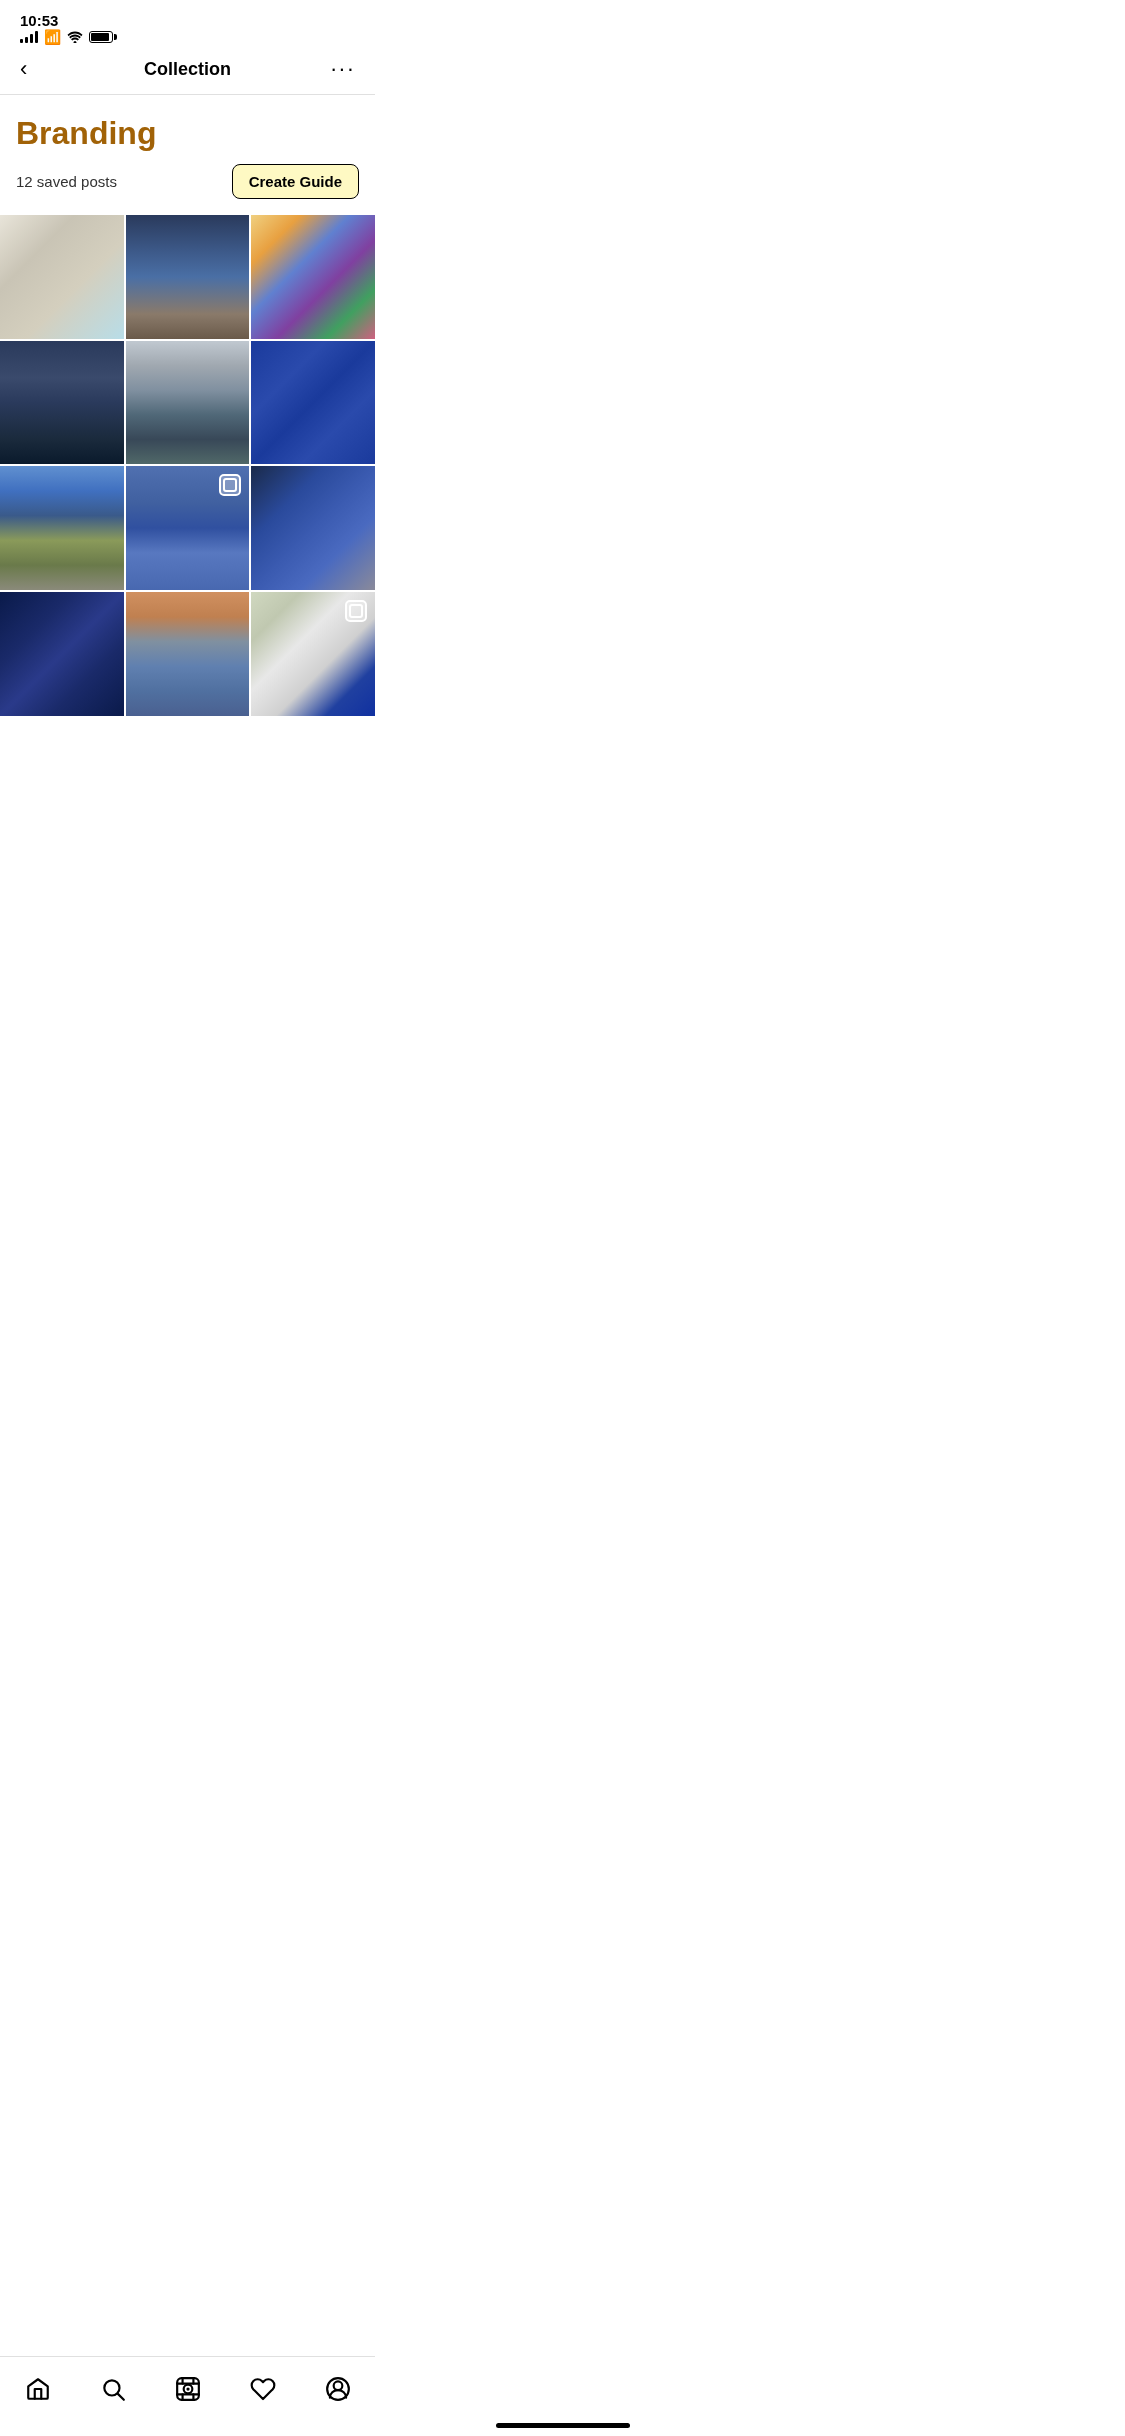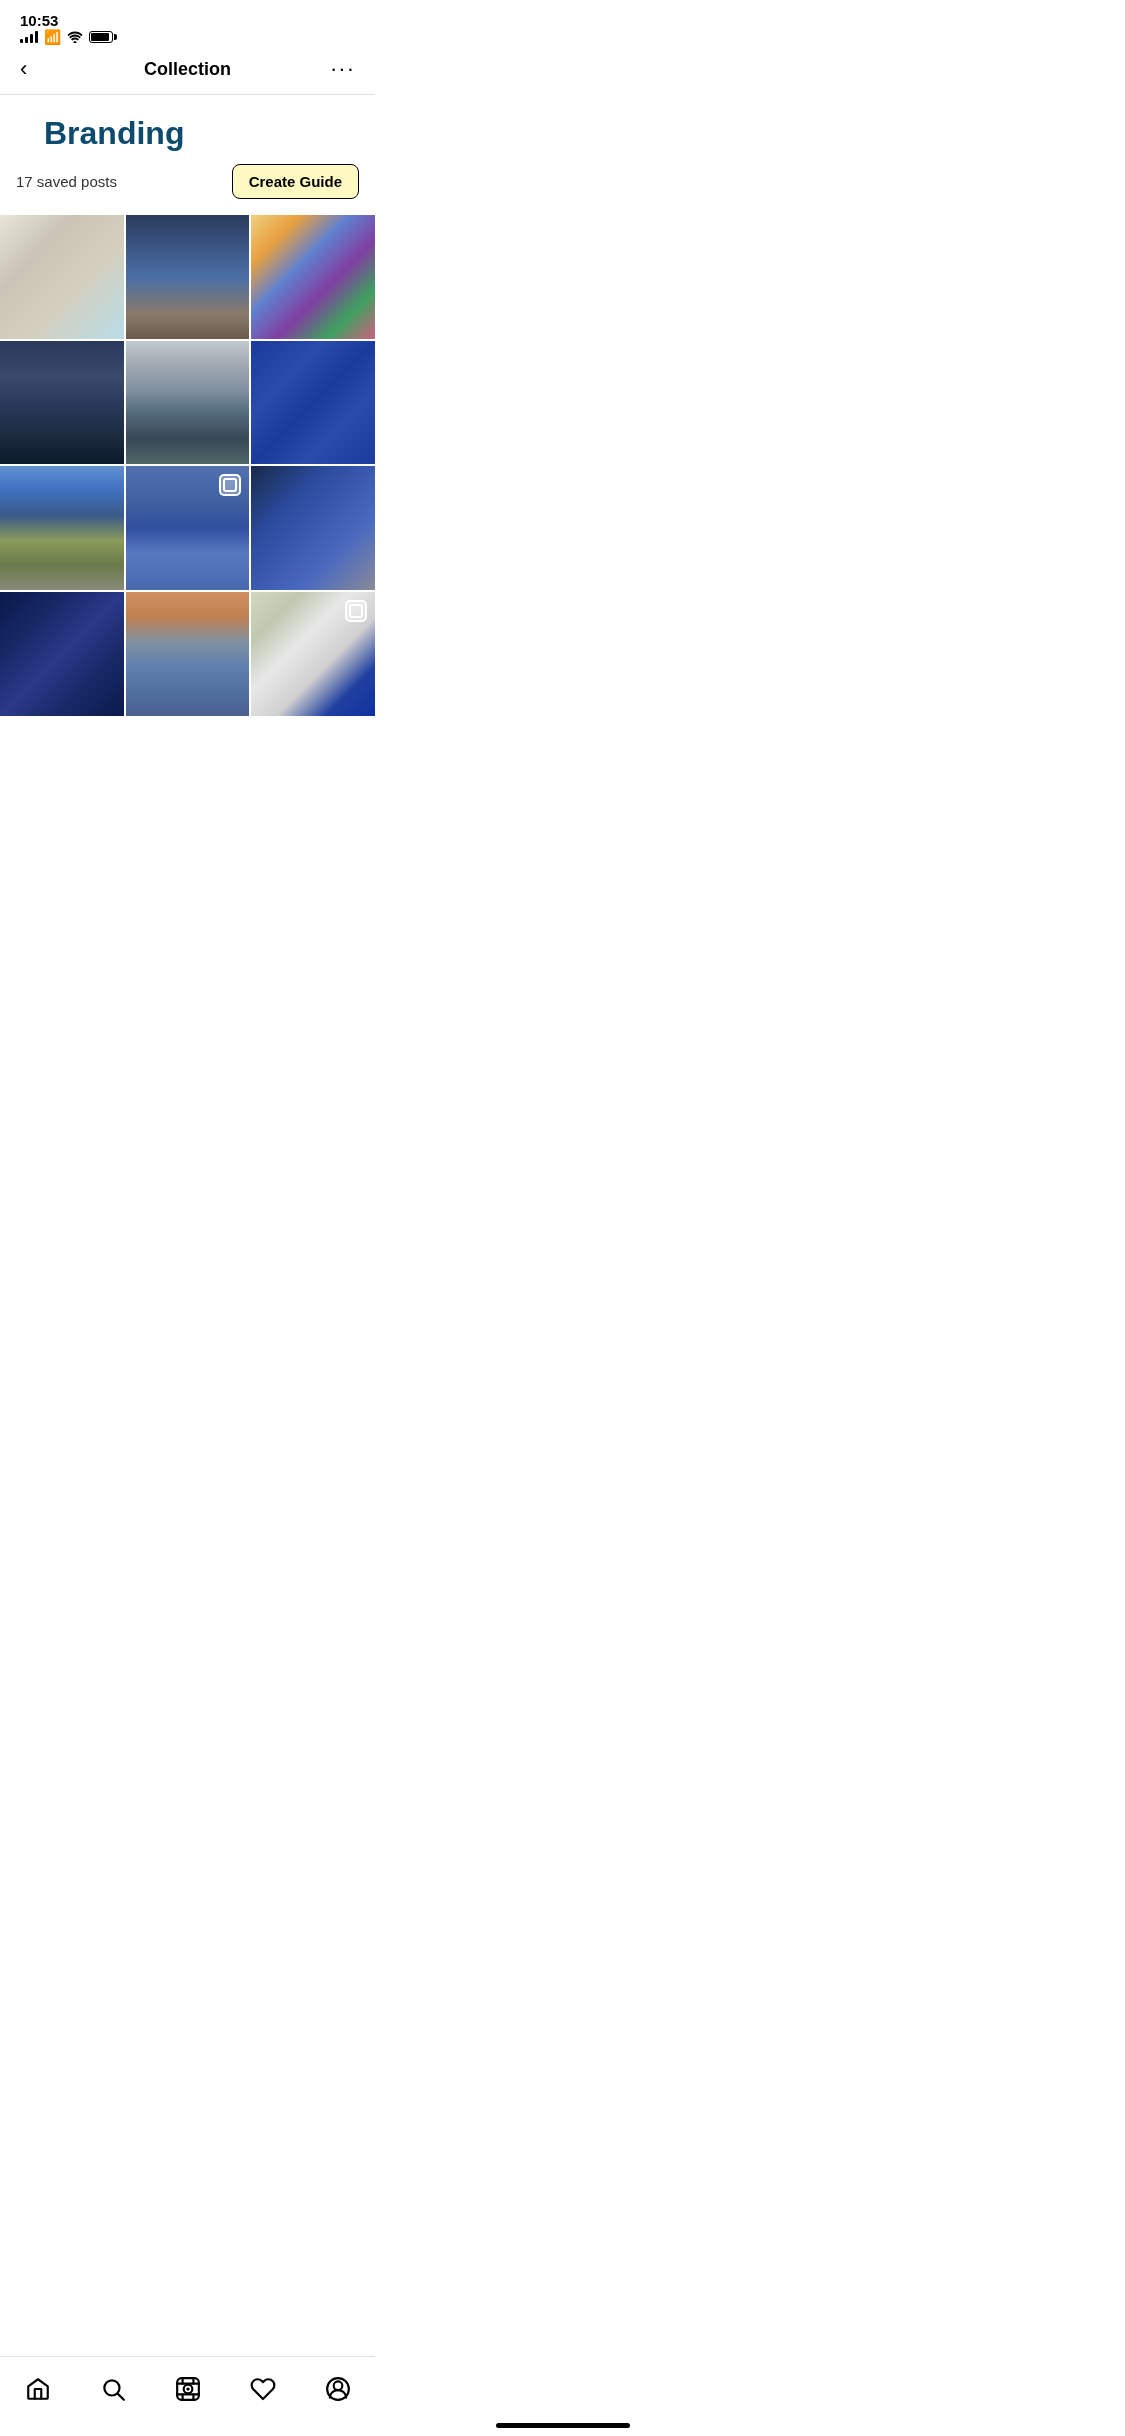--- a/index.html
+++ b/index.html
@@ -104,23 +104,22 @@
       margin: 0;
     }
 
     
     .header-section {
       padding: 20px 16px 16px 16px;
     }
     .collection-title {
       font-size: 32px;
       font-weight: 800;
-      color: #0c4a6e;
+      color: #a16207;
       margin-bottom: 12px;
-      margin-left: 28px;
     }
     .header-row {
       display: flex;
       justify-content: space-between;
       align-items: center;
     }
     .saved-count {
       font-size: 15px;
       color: #333;
     }
@@ -289,21 +288,21 @@
   <div class="nav-back">‹</div>
   <div class="nav-title">Collection</div>
   <div class="nav-more">···</div>
 </div>
 
 <div class="divider"></div>
 
 <div class="header-section">
   <div class="collection-title">Branding</div>
   <div class="header-row">
-    <div class="saved-count">17 saved posts</div>
+    <div class="saved-count">12 saved posts</div>
     <button class="create-guide-btn">Create Guide</button>
   </div>
 </div>
 
 <div class="grid-container" id="grid-container">
 <div class="grid-item img-stickers" title="Planning stickers and journal">
       <div class="grid-item-inner"></div>
     </div>
     <div class="grid-item img-blue-flowers" title="Blue flowers in glass vase">
       <div class="grid-item-inner"></div>

